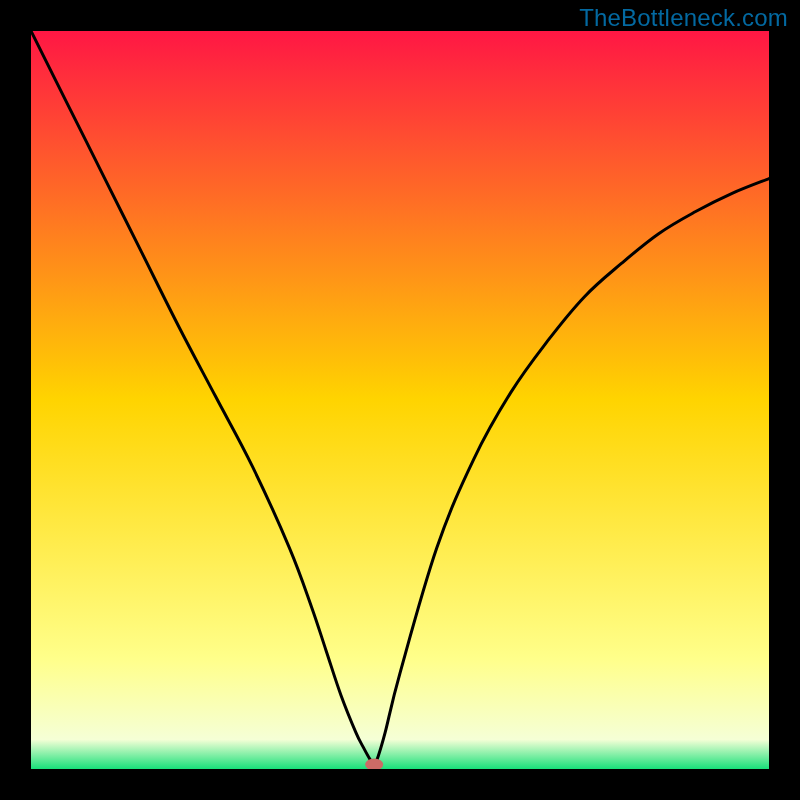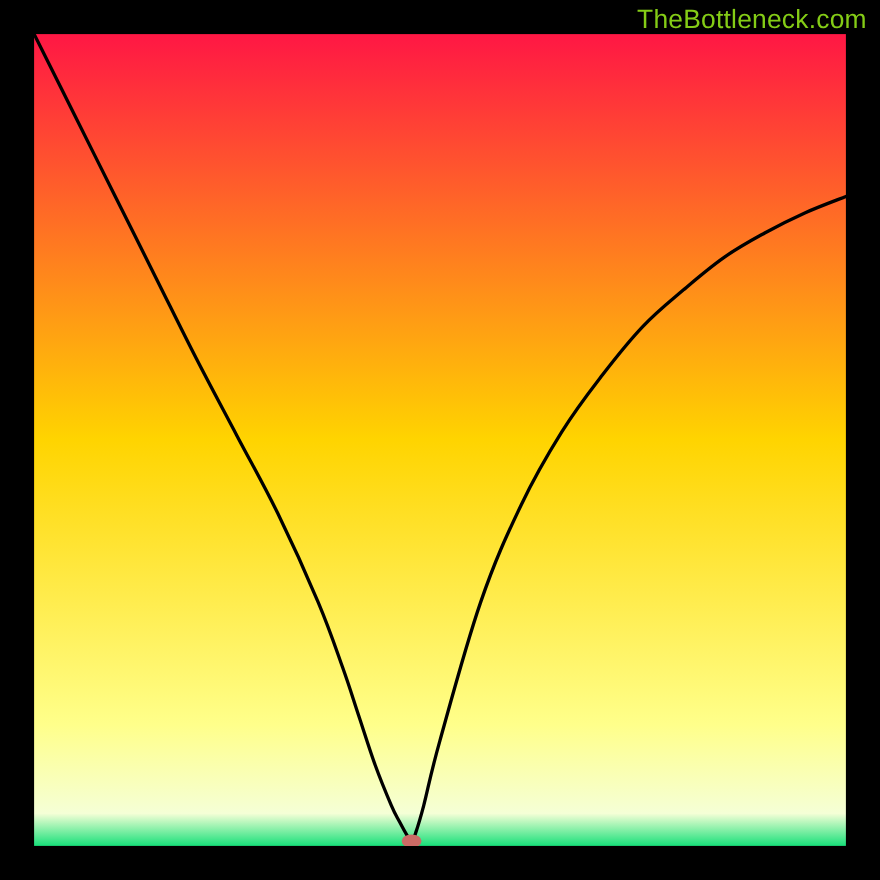--- a/index.html
+++ b/index.html
@@ -14,21 +14,21 @@
   .outer {
     position: relative;
     width: 800px;
     height: 800px;
     background: #000;
   }
   .watermark {
     position: absolute;
     top: 4px;
     right: 12px;
-    color: #84cc16;
+    color: #0369a1;
     font-size: 24px;
     font-weight: 500;
     letter-spacing: 0.2px;
     user-select: none;
   }
   .plot {
     position: absolute;
     left: 31px;
     top: 31px;
     width: 738px;

